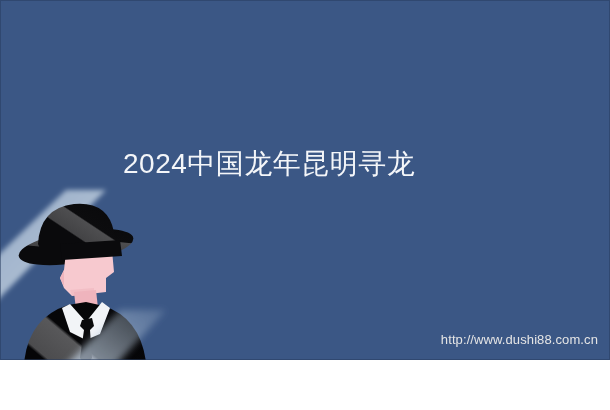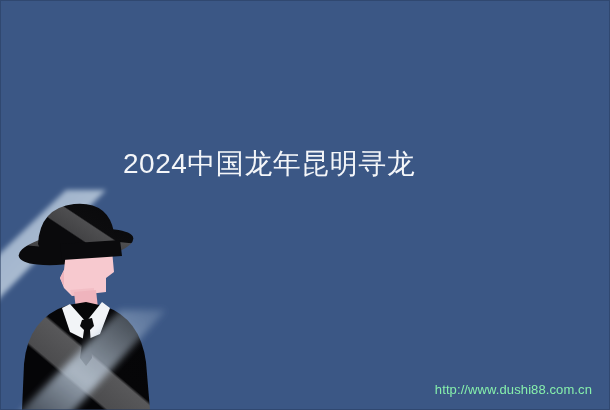--- a/index.html
+++ b/index.html
@@ -3,21 +3,21 @@
 <meta charset="utf-8">
 <style>
   html, body {
     margin: 0;
     padding: 0;
     background: #ffffff;
   }
   #canvas {
     position: relative;
     width: 610px;
-    height: 410px;
+    height: 360px;
     overflow: hidden;
     font-family: "Liberation Sans", "DejaVu Sans", sans-serif;
     background: #3b5785;
   }
   #bg-fill {
     position: absolute;
     inset: 0;
     background: #3b5785;
   }
   #edge-frame {
@@ -39,25 +39,25 @@
     top: 146px;
     font-size: 28px;
     line-height: 36px;
     color: #f4f6f9;
     letter-spacing: 0.5px;
     white-space: nowrap;
     font-weight: 400;
   }
   #watermark {
     position: absolute;
-    right: 18px;
+    right: 12px;
     bottom: 12px;
     font-size: 13px;
     line-height: 17px;
-    color: #86efac;
+    color: #e5e5e5;
     white-space: nowrap;
     letter-spacing: 0.1px;
   }
 </style>
 </head>
 <body>
 
 <div id="canvas">
 
   <div id="bg-fill"></div>

